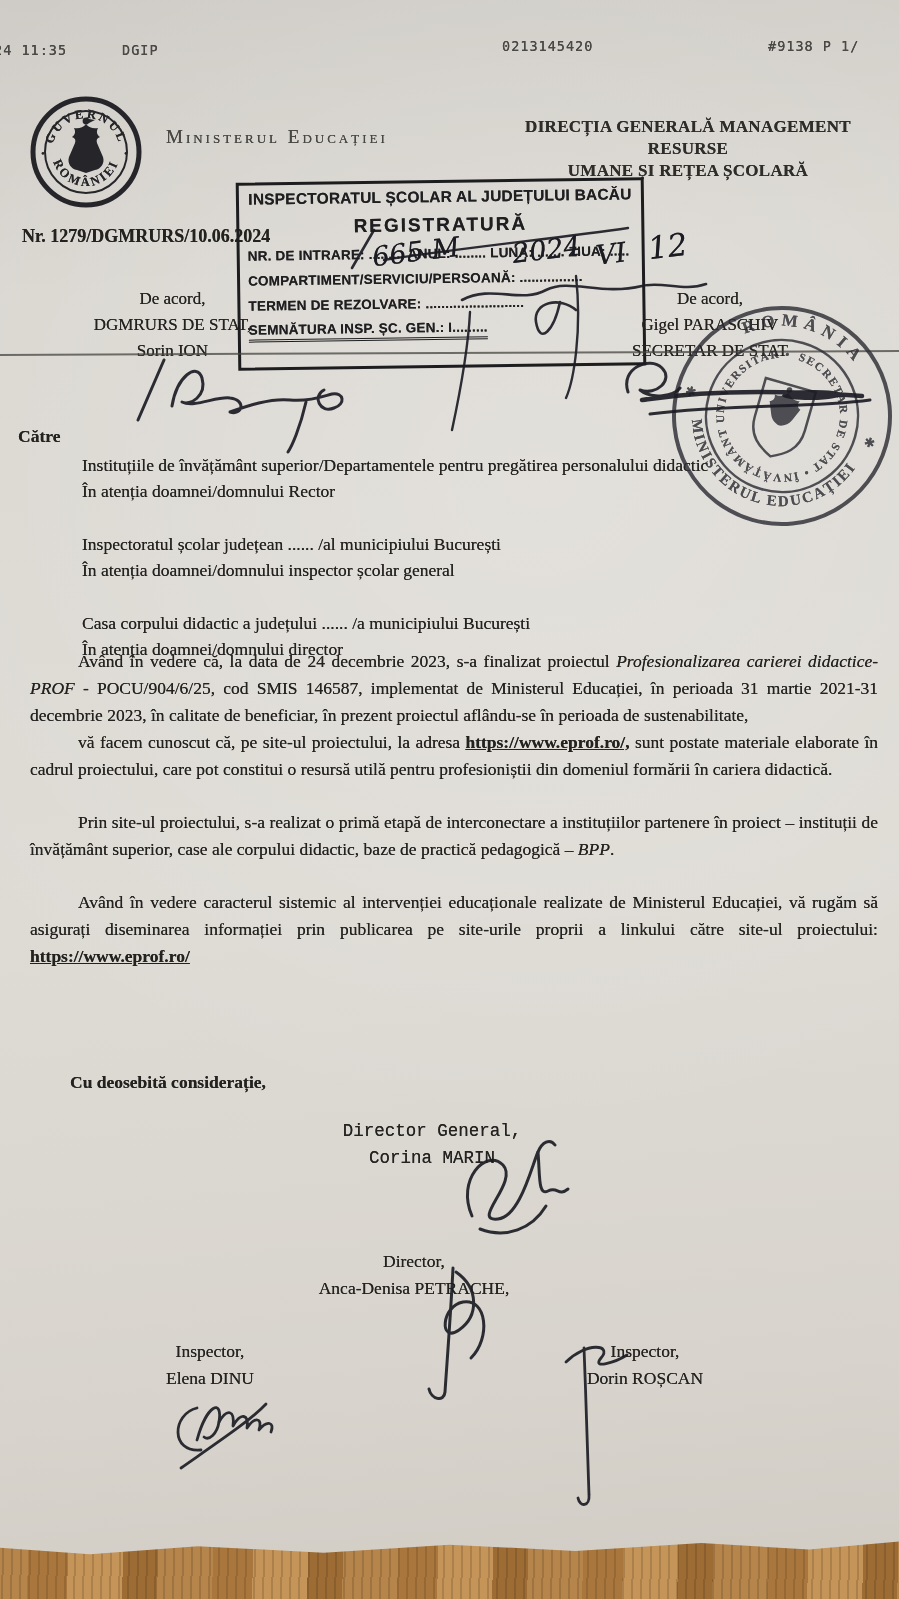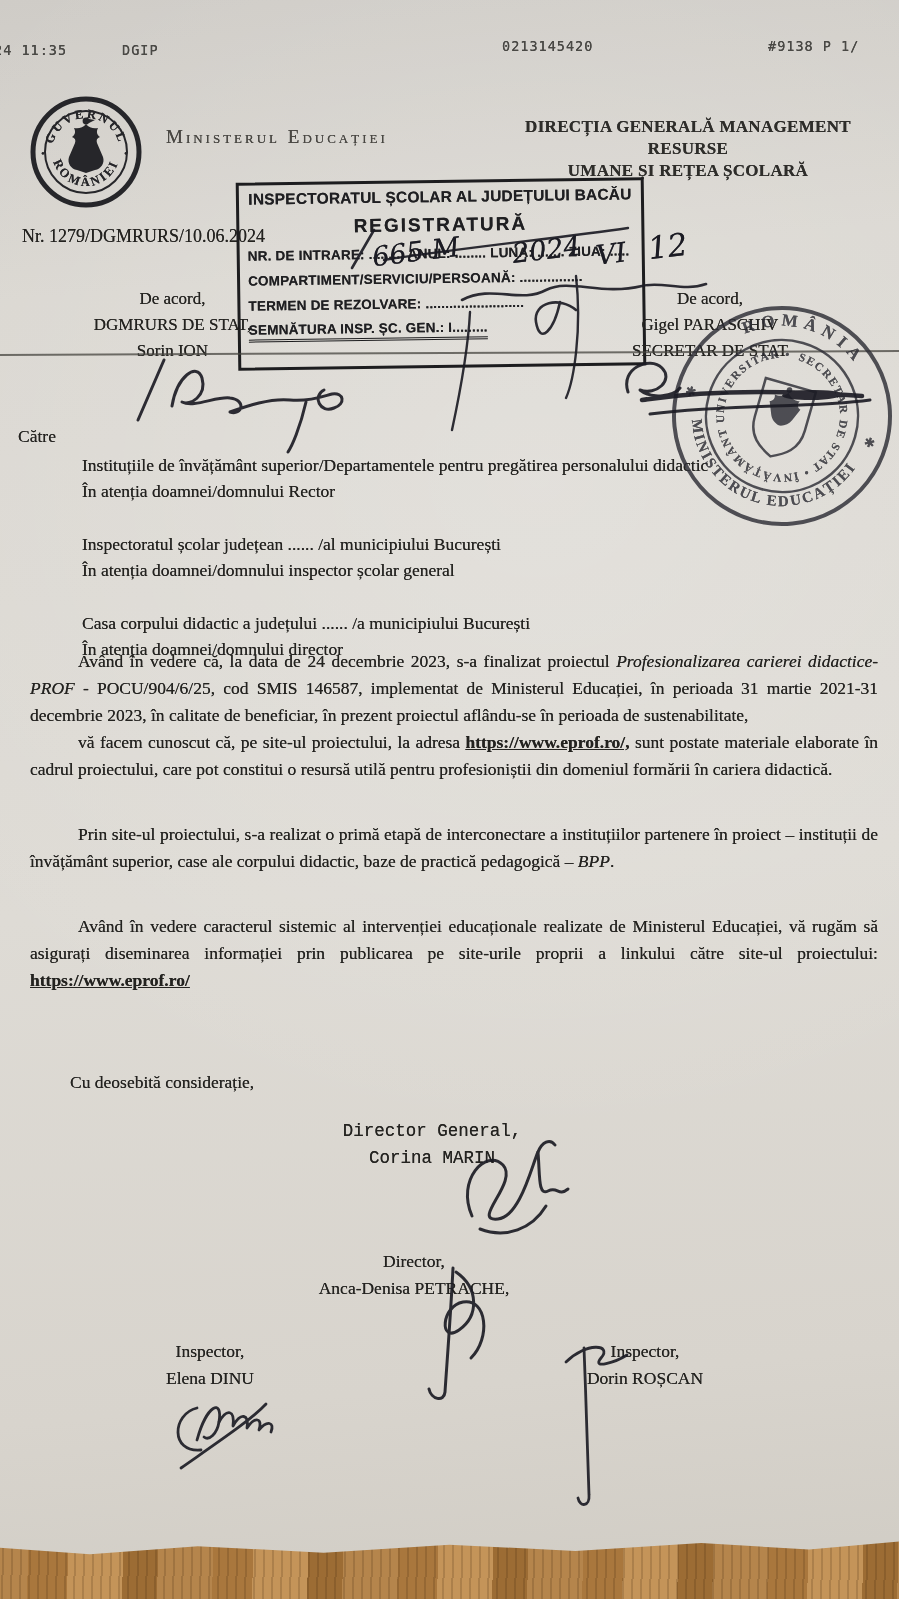--- a/index.html
+++ b/index.html
@@ -35,26 +35,26 @@
   .stampbox .t1{font-size:15.5px;text-align:center;margin-top:5px;letter-spacing:.2px;}
   .stampbox .t2{font-size:19px;text-align:center;letter-spacing:2px;margin-top:8px;}
   .stampbox .row{font-size:13.5px;margin:10px 0 0 8px;letter-spacing:.2px;white-space:nowrap;}
   .stampbox .row.last{border-bottom:3px double #1d1d1f;display:inline-block;padding-bottom:2px;margin-top:9px;}
   .hand{
     font-family:"DejaVu Serif",serif;font-style:italic;color:#1b1b24;
     font-size:27px;transform:rotate(-7deg);white-space:nowrap;
   }
   
   .approve{font-size:17px;line-height:26px;text-align:center;}
-  .serif17{font-size:17.5px;}
+  .serif17{font-size:17.5px;font-weight:bold;}
   .recip{font-size:17.5px;line-height:26px;}
   .recip .grp{margin-bottom:27px;}
   .bodytxt{font-size:17.5px;line-height:27px;text-align:justify;}
   .bodytxt p{margin:0;text-indent:48px;}
-  .bodytxt p.sp{margin-top:38px;}
+  .bodytxt p.sp{margin-top:26px;}
   .lnk{font-weight:bold;text-decoration:underline;}
   .faxline{left:0;top:352px;width:899px;height:2px;background:#45443f;opacity:.75;transform:rotate(-0.25deg);}
   .signoff{text-align:center;line-height:27px;font-size:17.5px;}
   svg text{font-family:"Liberation Serif",serif;}
   .ink{position:absolute;left:0;top:0;width:899px;height:1599px;pointer-events:none;}
 </style>
 </head>
 <body>
 
 <div class="paper scan-soft">

